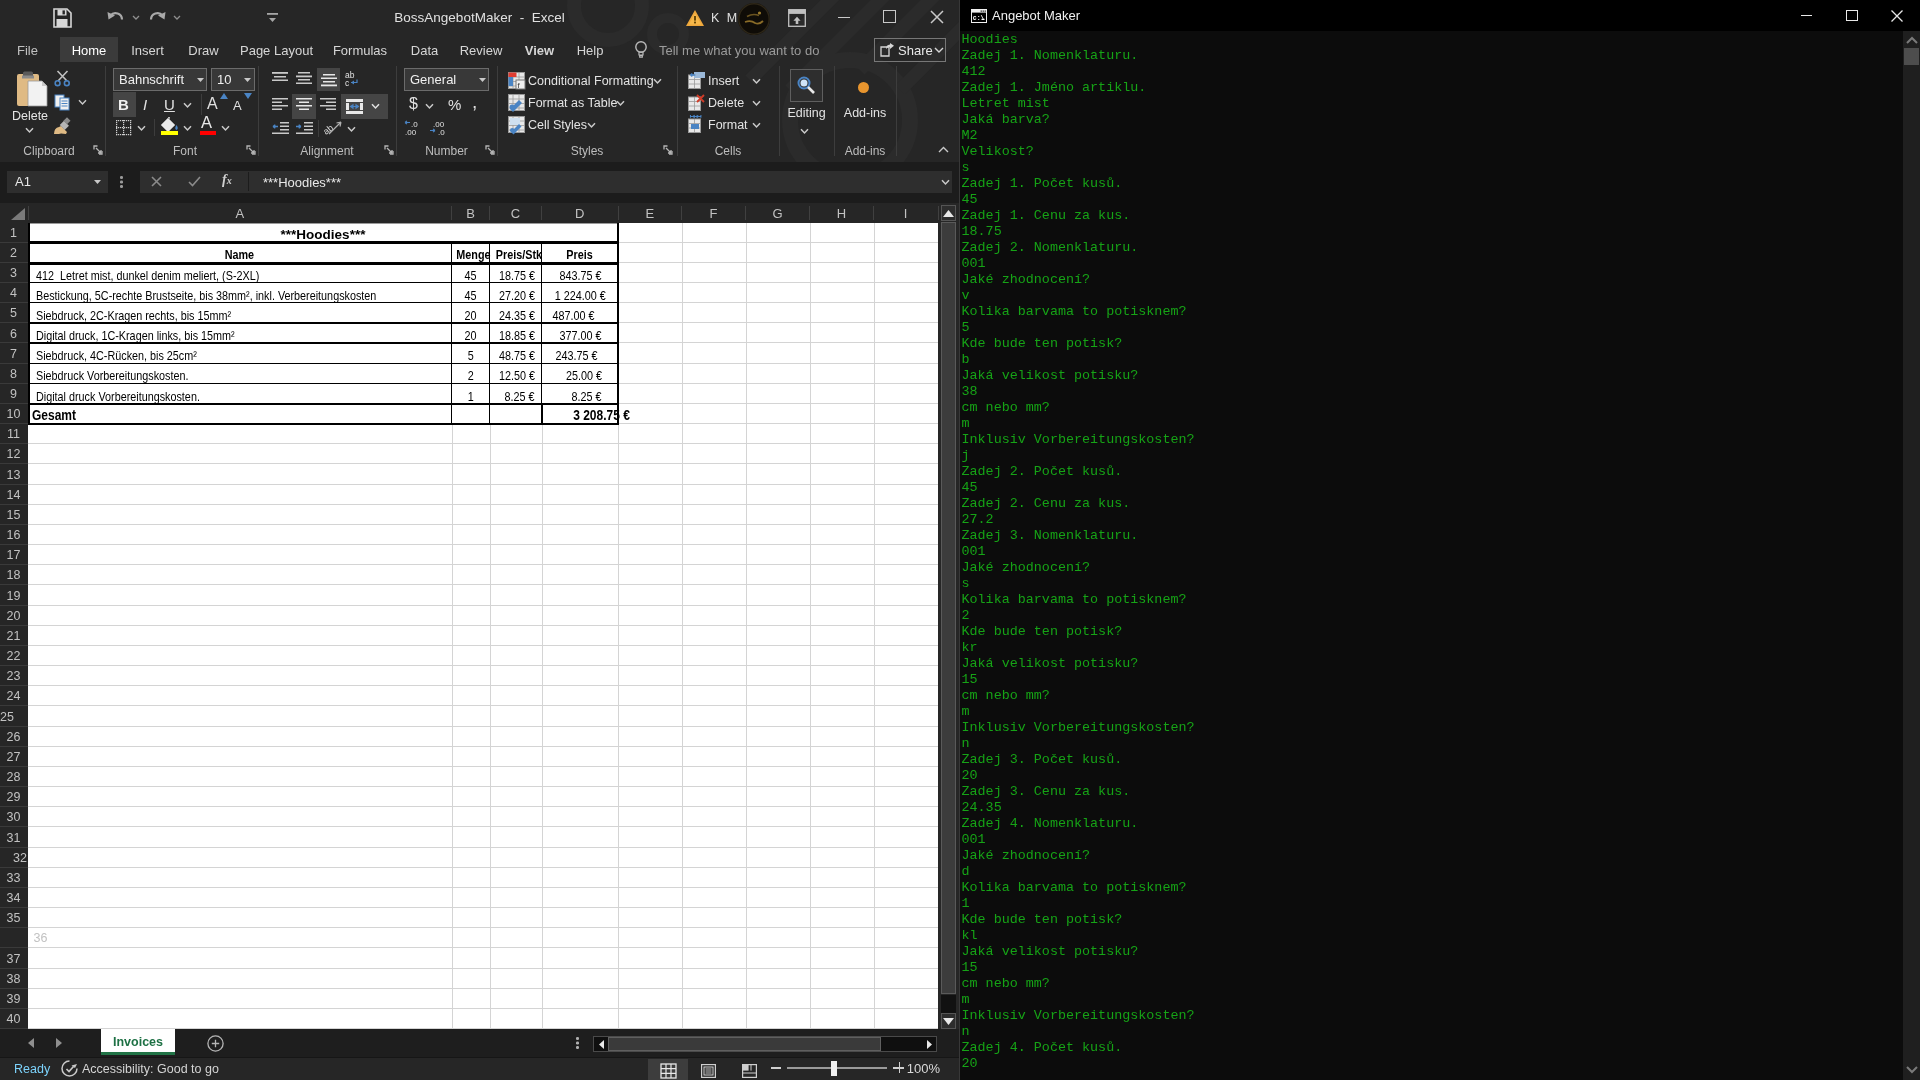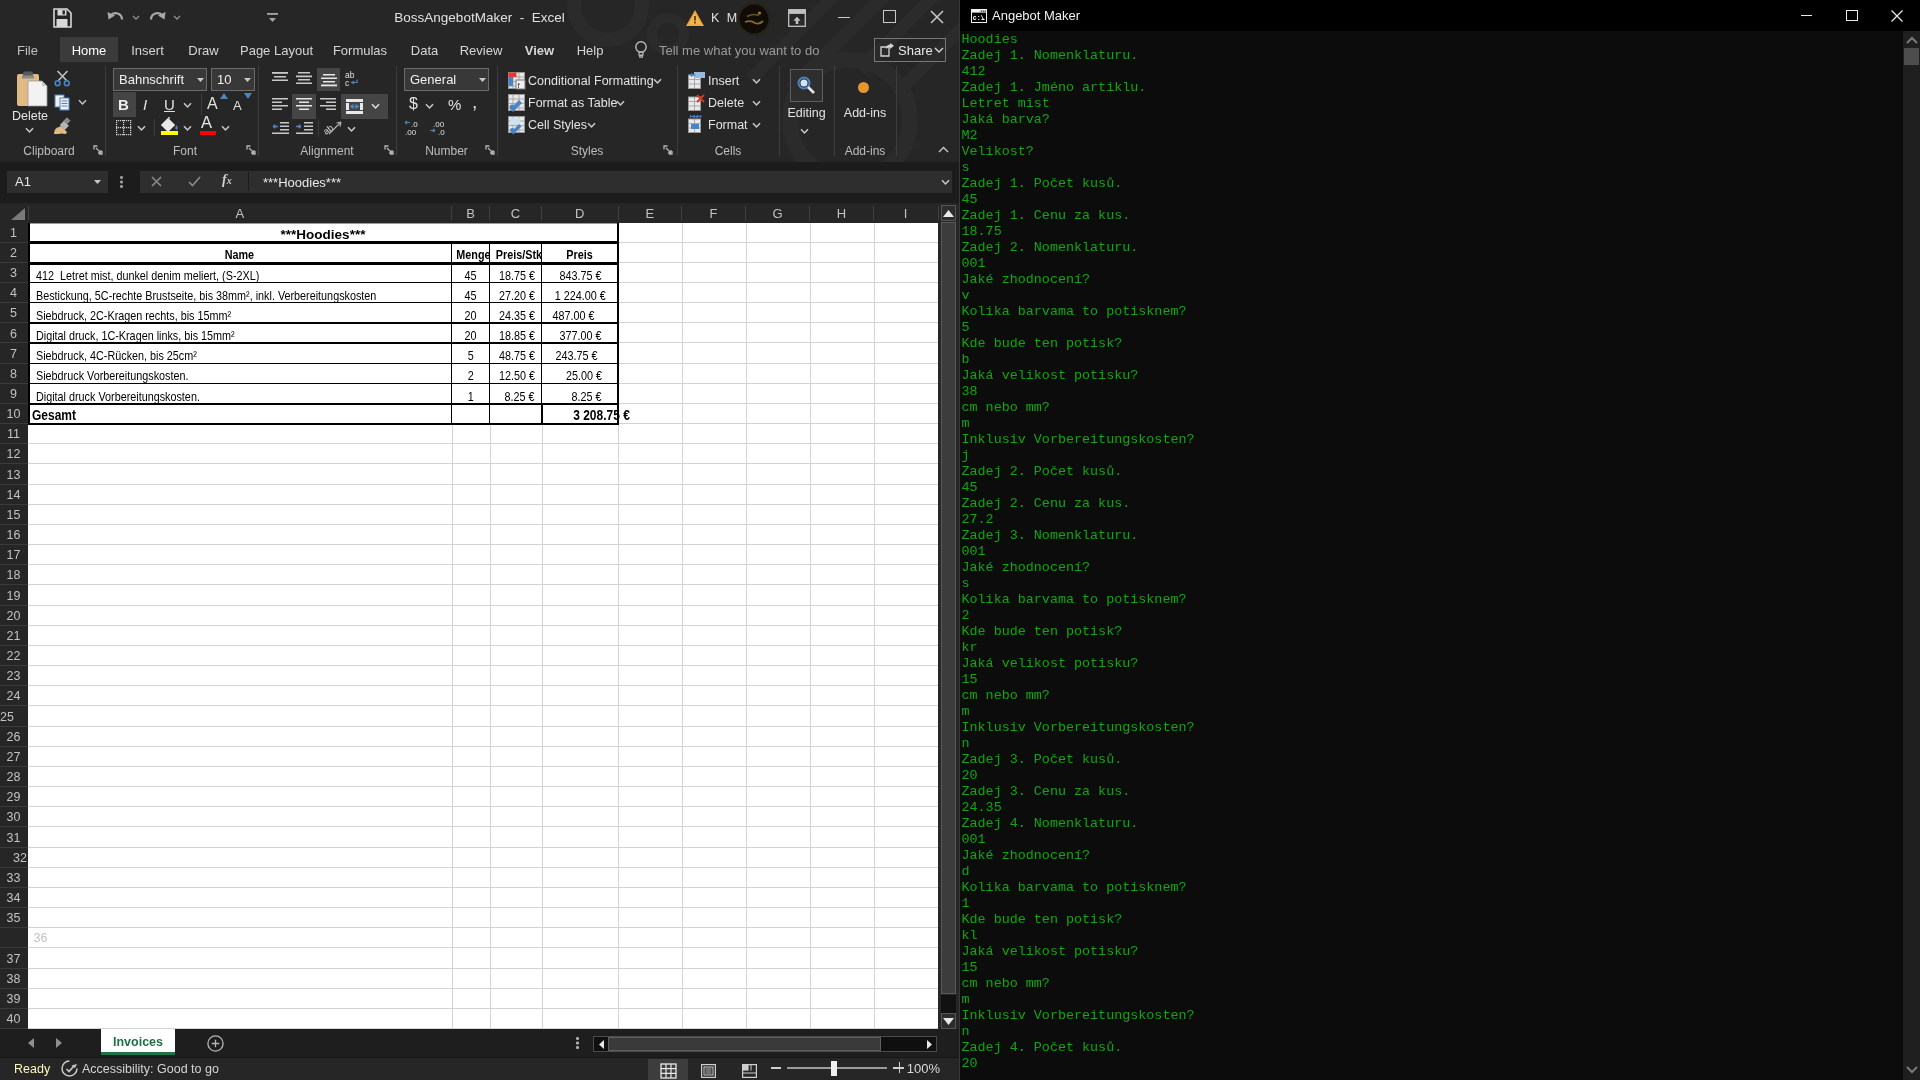--- a/index.html
+++ b/index.html
@@ -718,21 +718,21 @@
 <div class="ab" style="left:576px;top:1037.0px;width:2.6px;height:2.6px;background:#b0b0b0;border-radius:50%;box-shadow:0 4.5px 0 #b0b0b0,0 9px 0 #b0b0b0;"></div>
 <div class="ab" style="left:593px;top:1036.0px;width:344px;height:15.5px;background:#0f0f0f;border:1px solid #4a4a4a;"></div>
 <svg width="7" height="9" style="left:598px;top:1039.5px;" viewBox="0 0 7 9">
       <path d="M6 0 L1 4.5 L6 9z" fill="#e8e8e8"></path>
     </svg>
 <div class="ab" style="left:608px;top:1036.5px;width:273px;height:14.5px;background:#3a3a3a;border:1px solid #5f5f5f;"></div>
 <svg width="7" height="9" style="left:926px;top:1039.5px;" viewBox="0 0 7 9">
       <path d="M1 0 L6 4.5 L1 9z" fill="#e8e8e8"></path>
     </svg>
 <div class="ab" style="left:0px;top:1056.5px;width:959px;height:23.5px;background:#262626;border-top:1px solid #161616;"></div>
-<div class="tx" style="left:14px;top:1061.5px;font-size:12.5px;color:#fef9c3;">Ready</div>
+<div class="tx" style="left:14px;top:1061.5px;font-size:12.5px;color:#7dd3fc;">Ready</div>
 <svg width="17" height="17" style="left:61px;top:1059.5px;" viewBox="0 0 17 17">
 <path d="M8.5 1 a7.5 7.5 0 1 0 7.5 7.5" fill="none" stroke="#c9c9c9" stroke-width="1.5"></path>
 <path d="M16 4 l-2 4 -3.5 -2.5z" fill="#c9c9c9"></path>
 <path d="M5.5 9 l2.5 2.5 4.5 -5" fill="none" stroke="#c9c9c9" stroke-width="1.7"></path>
 </svg>
 <div class="tx" style="left:82px;top:1061.5px;font-size:12.5px;color:#d4d4d4;">Accessibility: Good to go</div>
 <div class="ab" style="left:648px;top:1058.5px;width:40px;height:21.5px;background:#3d3d3d;"></div>
 <svg width="15" height="14" style="left:661px;top:1063.5px;" viewBox="0 0 15 14">
 <g fill="#e8e8e8">
         <rect x="0" y="0" width="15" height="14" fill="none" stroke="#e8e8e8" stroke-width="1.3"></rect>

